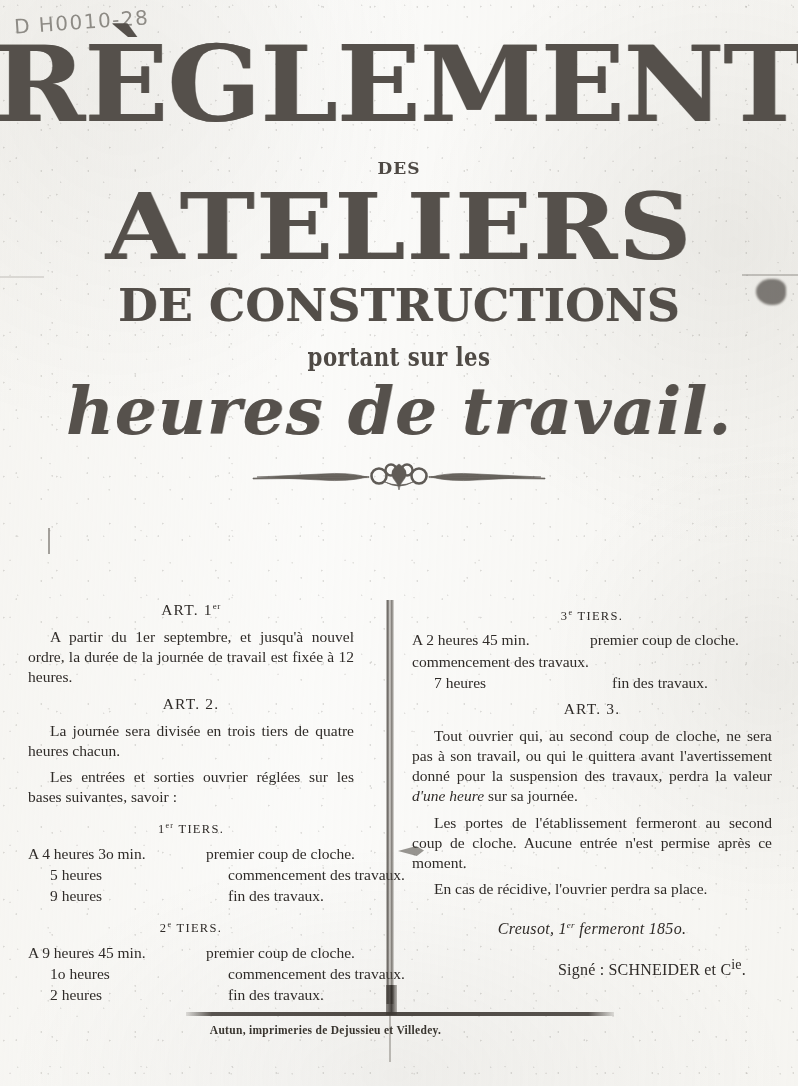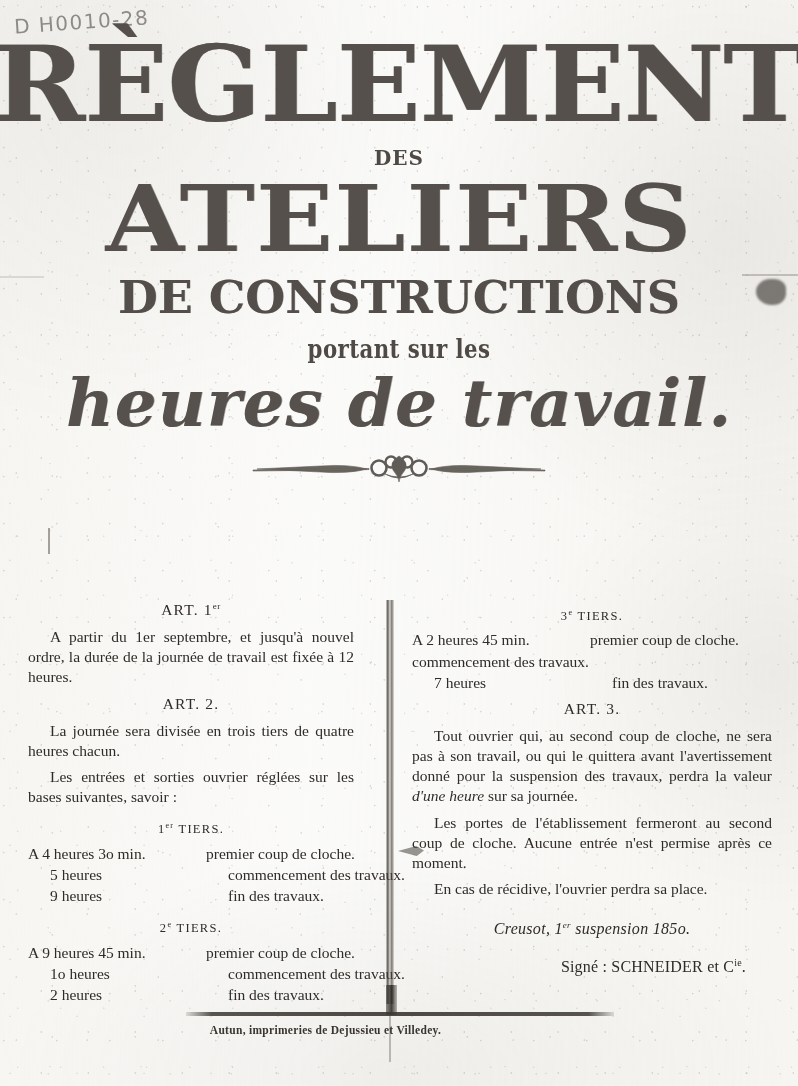--- a/index.html
+++ b/index.html
@@ -70,23 +70,23 @@
     font-size: 104px;
     line-height: .94;
     letter-spacing: -1px;
     transform: scaleX(1.06);
     color: #55504b;
     text-shadow: 0.6px 0 0 rgba(70,65,60,.55), -0.5px 0.4px 0 rgba(70,65,60,.35);
   }
   #title-des {
     font-family: "DejaVu Serif", serif;
     font-weight: 700;
-    font-size: 20px;
+    font-size: 17px;
     letter-spacing: 1px;
-    margin-top: 12px;
+    margin-top: 24px;
     color: #4e4944;
   }
   #title-ateliers {
     font-family: "DejaVu Serif", serif;
     font-weight: 700;
     font-size: 92px;
     line-height: .95;
     letter-spacing: 1px;
     transform: scaleX(1.1);
     margin-top: 6px;
@@ -197,21 +197,21 @@
     font-size: 16px;
     letter-spacing: .3px;
   }
   .signature-date sup { font-size: 9px; font-style: italic; }
   .signature-name {
     text-align: right;
     margin: 16px 26px 0 0;
     font-size: 16px;
     letter-spacing: .2px;
   }
-  .signature-name sup { font-size: 10px; }
+  .signature-name sup { font-size: 14px; }
   .emph { font-style: italic; }
 
   
   #fold-rule {
     position: absolute;
     left: 386px;
     top: 600px;
     width: 8px;
     height: 404px;
     background: linear-gradient(90deg,
@@ -385,21 +385,21 @@
           <span class="t">7 heures</span>
           <span class="d">fin des travaux.</span>
         </div>
       </div>
 
       <div class="art-head">ART. 3.</div>
       <p class="para"><span>Tout ouvrier qui, au second coup de cloche, ne sera pas à son travail, ou qui le quittera avant l'avertissement donné pour la suspension des travaux, perdra la valeur </span><span class="emph">d'une heure</span><span> sur sa journée.</span></p>
       <p class="para">Les portes de l'établissement fermeront au second coup de cloche. Aucune entrée n'est permise après ce moment.</p>
       <p class="para last">En cas de récidive, l'ouvrier perdra sa place.</p>
 
-      <div class="signature-date"><span>Creusot, 1</span><sup>er</sup><span> suspension 185o.</span></div>
+      <div class="signature-date"><span>Creusot, 1</span><sup>er</sup><span> fermeront 185o.</span></div>
 
       <div class="signature-name"><span>Signé : SCHNEIDER et C</span><sup>ie</sup><span>.</span></div>
     </div>
   </div>
 
   <div id="fold-rule"></div>
   <div id="fold-foot"></div>
   <div id="fold-tail"></div>
 
   <div id="imprint-rule"></div>

